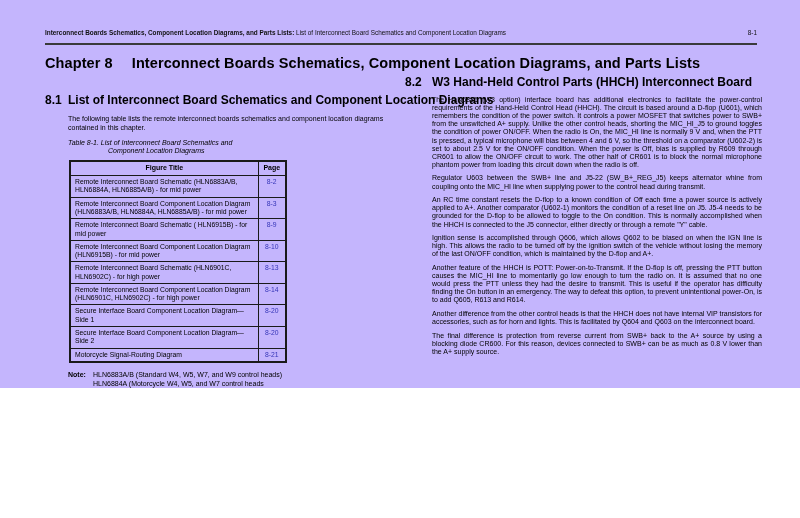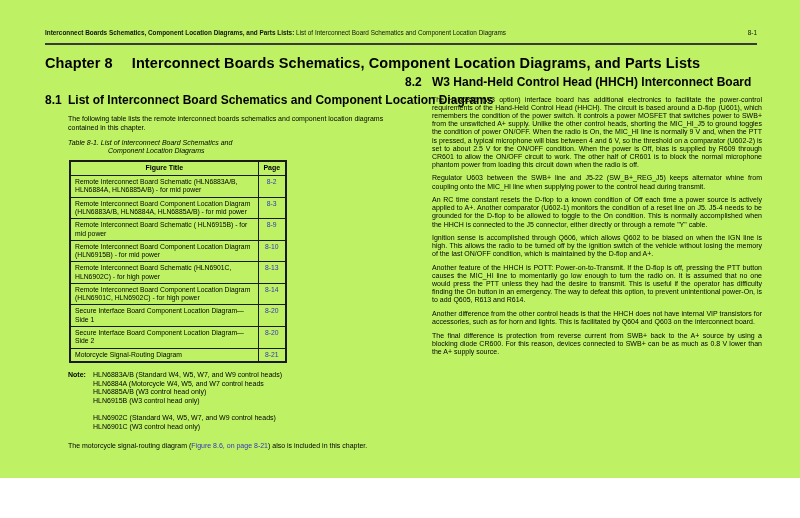--- a/index.html
+++ b/index.html
@@ -1,18 +1,18 @@
 <!DOCTYPE html>
 <html><head>
 <meta charset="utf-8">
 <style>
   * { margin:0; padding:0; box-sizing:border-box; }
   html,body { background:#ffffff; }
   body { font-family:"Liberation Sans", sans-serif; color:#000; }
-  .page { position:relative; width:800px; height:478px; background:#bef264; overflow:hidden; }
+  .page { position:relative; width:800px; height:388px; background:#c4b5fd; overflow:hidden; }
 
   
   .running-header { position:absolute; left:45px; top:29px; width:712px;
     display:flex; justify-content:space-between; font-size:6.4px; line-height:1.2; color:#111; }
   .running-header .rh-bold { font-weight:bold; }
   .header-rule { position:absolute; left:45px; top:43px; width:712px; height:2px; background:#3a3a3a; }
 
   
   .chapter-title { position:absolute; left:45px; top:55px; font-size:14.5px; font-weight:bold;
     white-space:nowrap; letter-spacing:0.1px; }
@@ -144,21 +144,21 @@
     </div>
 
     <div class="closing">
       <span>The motorcycle signal-routing diagram (</span><span class="link">Figure 8.6, on page 8-21</span><span>) also is included in this chapter.</span>
     </div>
   </div>
 
   <div class="col-right">
     <div class="sec-heading">
       <span class="sec-num-r">8.2</span>
-      <span>W3 Hand-Held Control Head (HHCH) Interconnect Board</span>
+      <span>W3 Hand-Held Control Parts (HHCH) Interconnect Board</span>
     </div>
     <div class="body-par">The HLN6885 (W3 option) interface board has additional electronics to facilitate the power-control requirements of the Hand-Held Control Head (HHCH). The circuit is based around a D-flop (U601), which remembers the condition of the power switch. It controls a power MOSFET that switches power to SWB+ from the unswitched A+ supply. Unlike the other control heads, shorting the MIC_HI_J5 to ground toggles the condition of power ON/OFF. When the radio is On, the MIC_HI line is normally 9 V and, when the PTT is pressed, a typical microphone will bias between 4 and 6 V, so the threshold on a comparator (U602-2) is set to about 2.5 V for the ON/OFF condition. When the power is Off, bias is supplied by R609 through CR601 to allow the ON/OFF circuit to work. The other half of CR601 is to block the normal microphone phantom power from loading this circuit down when the radio is off.</div>
     <div class="body-par">Regulator U603 between the SWB+ line and J5-22 (SW_B+_REG_J5) keeps alternator whine from coupling onto the MIC_HI line when supplying power to the control head during transmit.</div>
     <div class="body-par">An RC time constant resets the D-flop to a known condition of Off each time a power source is actively applied to A+. Another comparator (U602-1) monitors the condition of a reset line on J5. J5-4 needs to be grounded for the D-flop to be allowed to toggle to the On condition. This is normally accomplished when the HHCH is connected to the J5 connector, either directly or through a remote "Y" cable.</div>
     <div class="body-par">Ignition sense is accomplished through Q606, which allows Q602 to be biased on when the IGN line is high. This allows the radio to be turned off by the ignition switch of the vehicle without losing the memory of the last ON/OFF condition, which is maintained by the D-flop and A+.</div>
     <div class="body-par">Another feature of the HHCH is POTT: Power-on-to-Transmit. If the D-flop is off, pressing the PTT button causes the MIC_HI line to momentarily go low enough to turn the radio on. It is assumed that no one would press the PTT unless they had the desire to transmit. This is useful if the operator has difficulty finding the On button in an emergency. The way to defeat this option, to prevent unintentional power-On, is to add Q605, R613 and R614.</div>
     <div class="body-par">Another difference from the other control heads is that the HHCH does not have internal VIP transistors for accessories, such as for horn and lights. This is facilitated by Q604 and Q603 on the interconnect board.</div>
     <div class="body-par">The final difference is protection from reverse current from SWB+ back to the A+ source by using a blocking diode CR600. For this reason, devices connected to SWB+ can be as much as 0.8 V lower than the A+ supply source.</div>
   </div>
 

